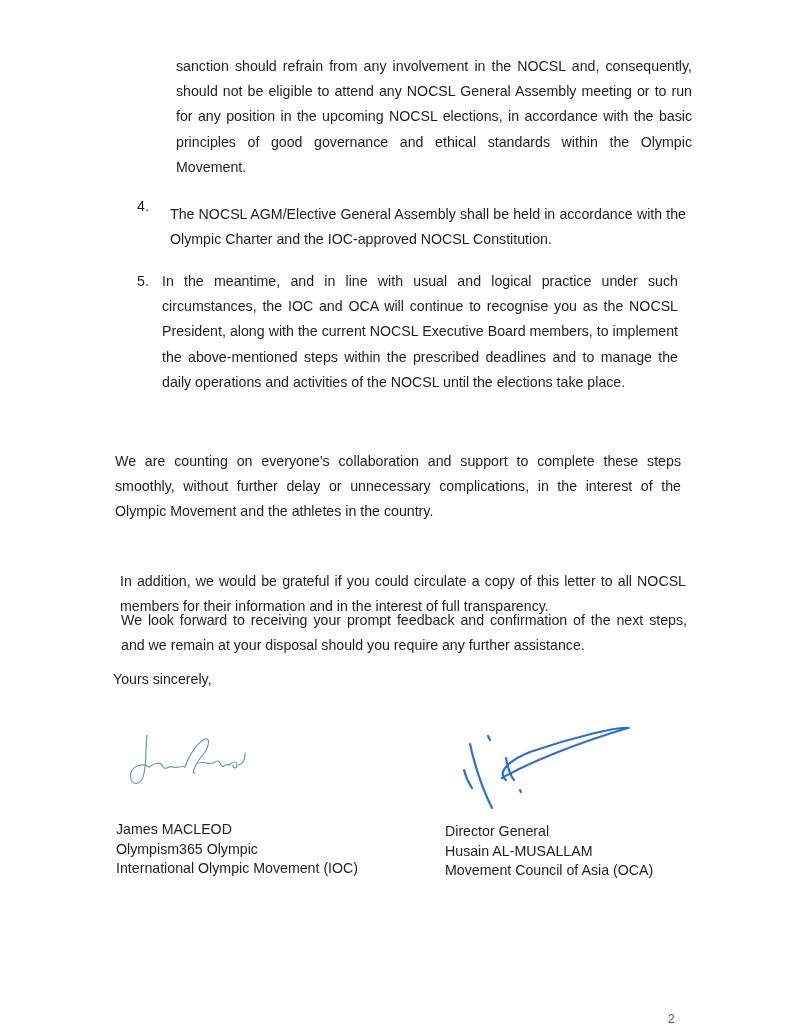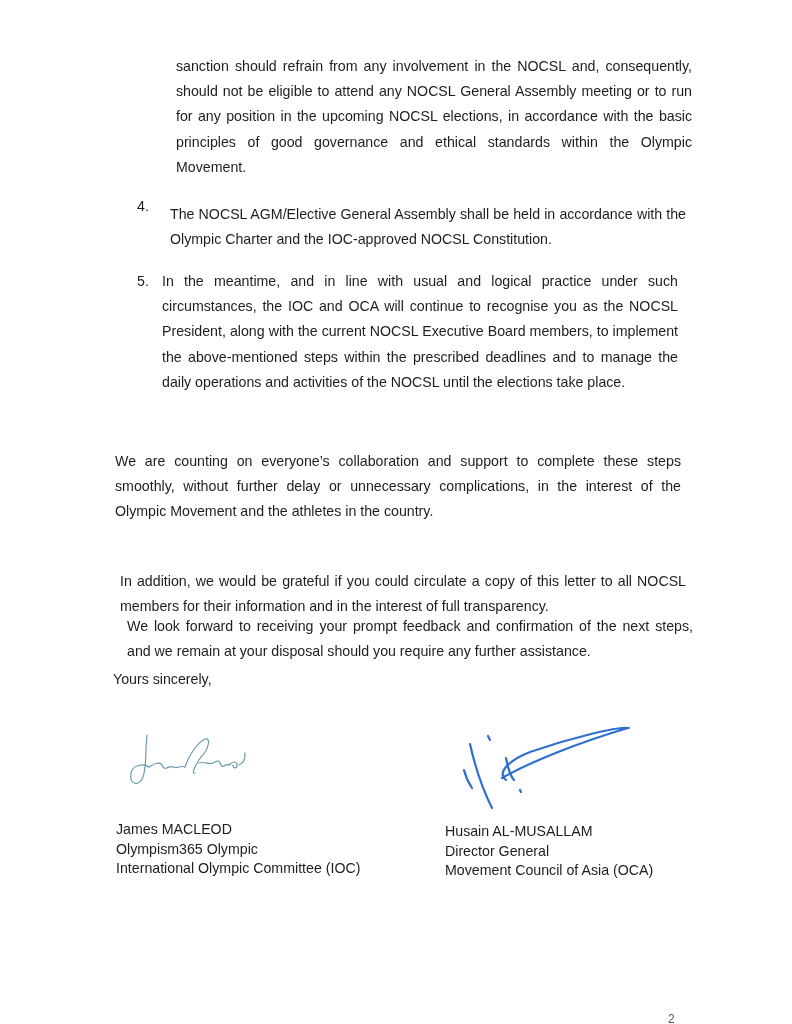--- a/index.html
+++ b/index.html
@@ -22,52 +22,52 @@
   <span class="num" style="left:137px; top:194px;">4.</span>
   <p class="txt" style="left:162px; top:194px; width:516px; margin:8px;">The NOCSL AGM/Elective General Assembly shall be held in accordance with the Olympic Charter and the IOC-approved NOCSL Constitution.</p>
 
   <span class="num" style="left:137px; top:269px;">5.</span>
   <p class="txt" style="left:162px; top:269px; width:516px; margin:0;">In the meantime, and in line with usual and logical practice under such circumstances, the IOC and OCA will continue to recognise you as the NOCSL President, along with the current NOCSL Executive Board members, to implement the above-mentioned steps within the prescribed deadlines and to manage the daily operations and activities of the NOCSL until the elections take place.</p>
 
   <p class="txt" style="left:99px; top:433px; width:566px; margin:16px;">We are counting on everyone’s collaboration and support to complete these steps smoothly, without further delay or unnecessary complications, in the interest of the Olympic Movement and the athletes in the country.</p>
 
   <p class="txt" style="left:113px; top:562px; width:566px; margin:7px;">In addition, we would be grateful if you could circulate a copy of this letter to all NOCSL members for their information and in the interest of full transparency.</p>
 
-  <p class="txt" style="left:113px; top:600px; width:566px; margin:14px;">We look forward to receiving your prompt feedback and confirmation of the next steps, and we remain at your disposal should you require any further assistance.</p>
+  <p class="txt" style="left:113px; top:600px; width:566px; margin:8px;">We look forward to receiving your prompt feedback and confirmation of the next steps, and we remain at your disposal should you require any further assistance.</p>
 
   <p class="txt left" style="left:113px; top:667px; margin:0;text-align:center;">Yours sincerely,</p>
 
   <svg class="sig" style="left:125px; top:725px;" width="140" height="70" viewBox="0 0 140 70">
     <g fill="none" stroke="#6a9bb0" stroke-width="1.2" stroke-linecap="round">
       <path d="M22 10 C20 25, 22 40, 18 52 C14 62, 4 60, 6 48 C8 40, 18 38, 24 42"></path>
       <path d="M24 42 C30 38, 36 36, 38 42 C40 46, 44 40, 48 42 C52 44, 56 40, 60 42"></path>
       <path d="M60 42 C64 30, 72 18, 80 14 C86 12, 84 24, 76 32 C70 40, 66 50, 70 48"></path>
       <path d="M74 38 C80 36, 84 40, 88 38 C92 36, 94 34, 96 40 C98 44, 100 38, 104 40"></path>
       <path d="M104 40 C108 36, 112 36, 112 40 C112 44, 108 44, 108 40"></path>
       <path d="M114 40 C118 38, 120 36, 120 28"></path>
     </g>
   </svg>
 
   <div class="sig-block" style="left:116px; top:820px;">
     <div>James MACLEOD</div>
     <div>Olympism365 Olympic</div>
-    <div>International Olympic Committee (IOC)</div>
+    <div>International Olympic Movement (IOC)</div>
   </div>
 
   <svg class="sig" style="left:450px; top:722px;" width="180" height="92" viewBox="0 0 180 92">
     <g fill="none" stroke="#2f6fd0" stroke-width="2.2" stroke-linecap="round">
       <path d="M20 22 C24 40, 30 62, 42 86"></path>
       <path d="M14 48 C16 56, 18 60, 22 66"></path>
       <path d="M38 14 L40 18"></path>
       <path d="M52 56 C80 40, 130 20, 178 6 C170 4, 120 16, 80 30 C60 38, 46 50, 56 58"></path>
       <path d="M56 36 C58 46, 60 54, 64 58"></path>
       <path d="M70 68 L71 70"></path>
     </g>
   </svg>
 
   <div class="sig-block" style="left:445px; top:822px;">
+    <div>Director General</div>
     <div>Husain AL-MUSALLAM</div>
-    <div>Director General</div>
     <div>Movement Council of Asia (OCA)</div>
   </div>
 
   <span class="page-num" style="left:668px; top:1012px;">2</span>
 </div>
 
 </body></html>

